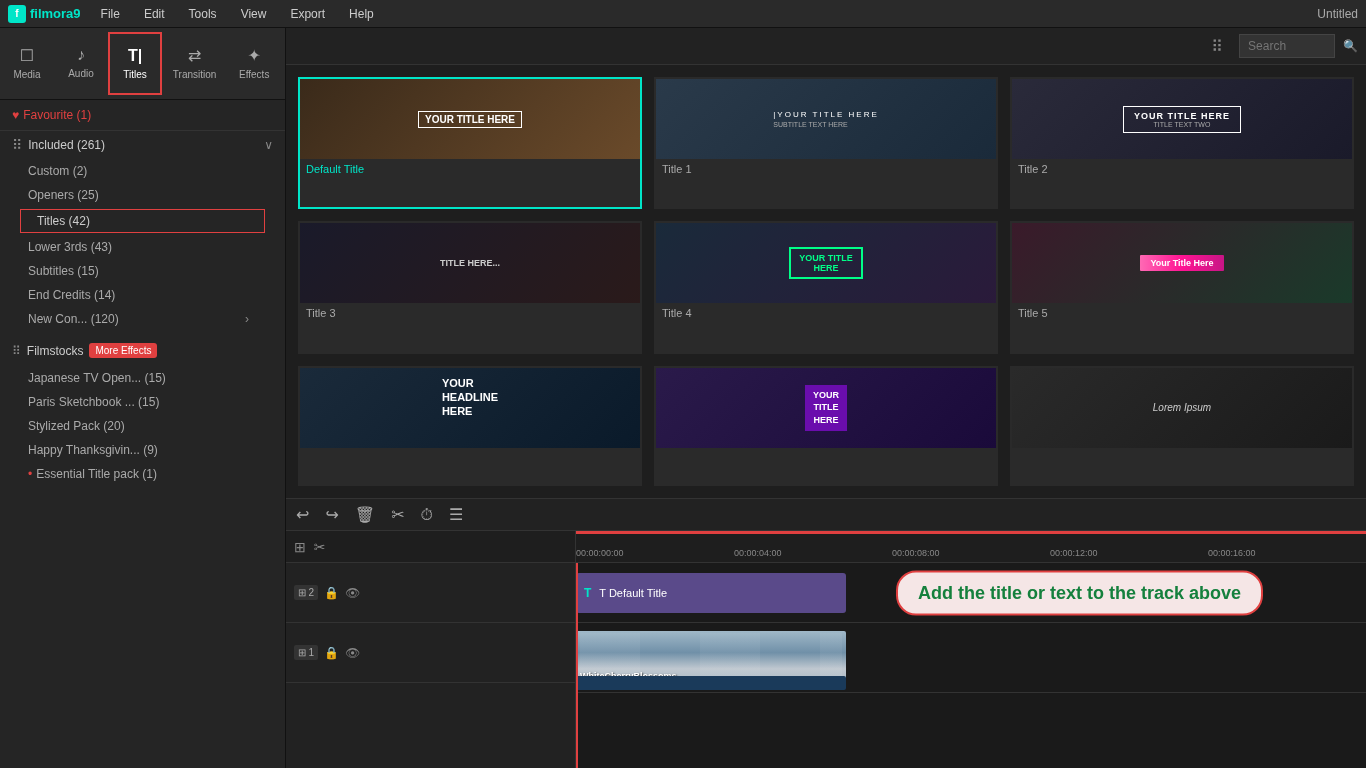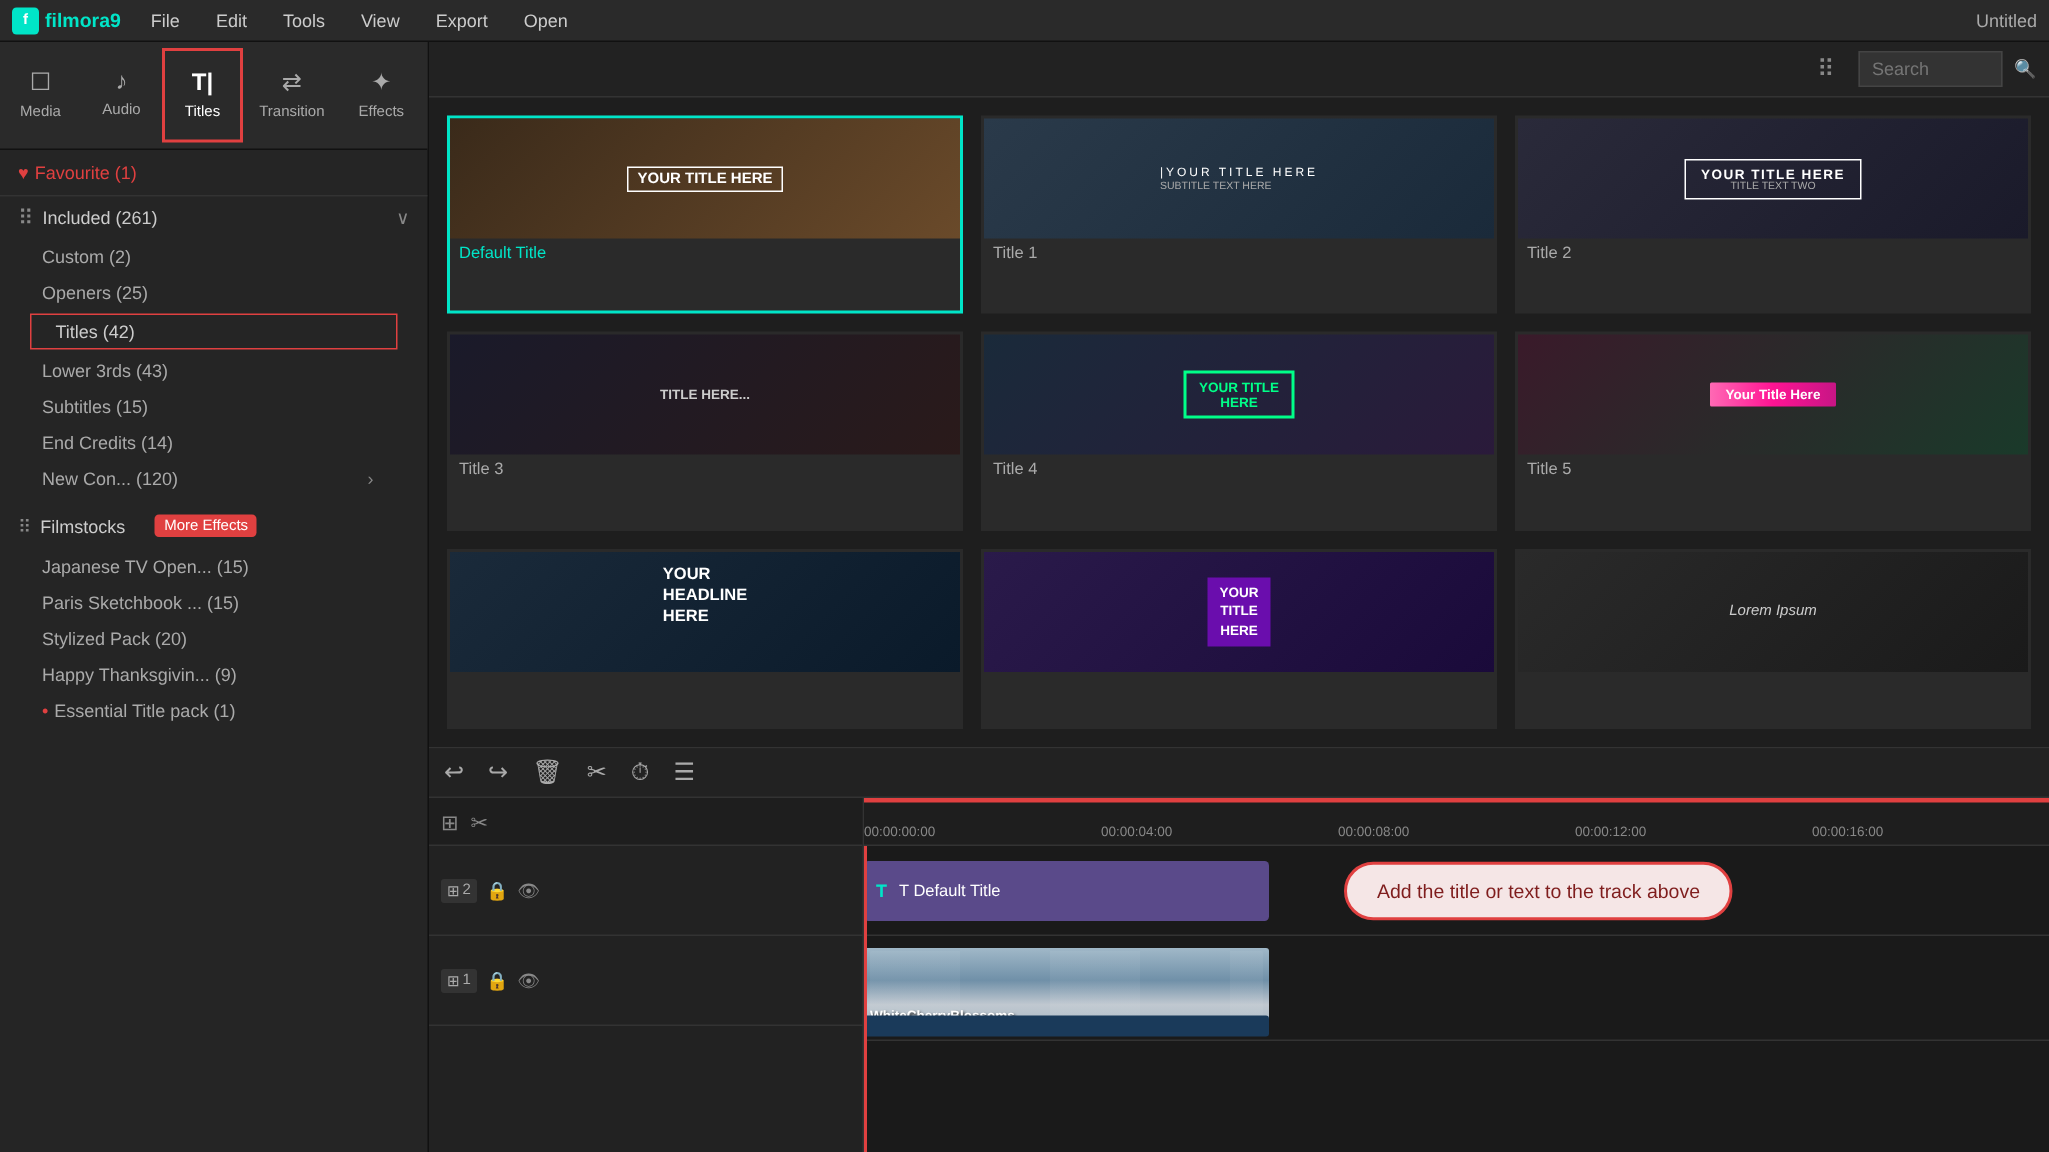--- a/index.html
+++ b/index.html
@@ -26,21 +26,21 @@
     .section-header { display: flex; align-items: center; padding: 6px 12px; cursor: pointer; color: #ccc; }
     .section-header .dots { color: #888; margin-right: 6px; font-size: 14px; }
     .section-header .label { flex: 1; }
     .section-header .arrow { color: #888; }
 
     .sub-item { padding: 5px 28px; color: #aaa; cursor: pointer; font-size: 12px; }
     .sub-item.highlighted { color: #ccc; border: 1px solid #e04040; margin: 2px 20px; padding: 4px 16px; }
 
     .filmstocks-header { display: flex; align-items: center; padding: 8px 12px; margin-top: 4px; }
     .filmstocks-header .dots { color: #888; margin-right: 6px; }
-    .more-effects-btn { background: #e04040; color: #fff; font-size: 10px; padding: 2px 6px; border-radius: 3px; margin-left: 20px; cursor: pointer; }
+    .more-effects-btn { background: #e04040; color: #fff; font-size: 10px; padding: 2px 6px; border-radius: 3px; margin-left: 6px; cursor: pointer; }
     .filmstock-item { padding: 5px 28px; color: #aaa; cursor: pointer; font-size: 12px; }
     .filmstock-item.has-dot::before { content: '•'; color: #e04040; margin-right: 4px; }
 
     
     .right-area { flex: 1; display: flex; flex-direction: column; }
 
     
     .titles-area { flex: 1; background: #1e1e1e; display: flex; flex-direction: column; min-height: 0; }
 
     
@@ -73,21 +73,21 @@
     .track-main { flex: 1; display: flex; flex-direction: column; overflow: hidden; }
     .timeline-ruler { height: 32px; background: #1e1e1e; border-bottom: 1px solid #333; position: relative; overflow: hidden; }
     .ruler-time { position: absolute; font-size: 9px; color: #888; bottom: 4px; }
 
     .tracks-container { flex: 1; position: relative; overflow: hidden; }
     .track-row { height: 60px; border-bottom: 1px solid #333; position: relative; display: flex; align-items: center; }
     .track-clip { position: absolute; height: 40px; border-radius: 3px; display: flex; align-items: center; padding: 4px 8px; font-size: 10px; overflow: hidden; }
     .clip-title { background: #5a4a8a; left: 0; width: 270px; }
     .clip-title-text { color: #fff; font-size: 11px; display: flex; align-items: center; gap: 4px; }
 
-    .add-title-bubble { position: absolute; background: #f5e6e6; border: 2px solid #e04040; border-radius: 20px; padding: 10px 20px; color: #7f1d1d; font-size: 13px; font-weight: 400; white-space: nowrap; left: 320px; top: 50%; transform: translateY(-50%); }
+    .add-title-bubble { position: absolute; background: #f5e6e6; border: 2px solid #e04040; border-radius: 20px; padding: 10px 20px; color: #15803d; font-size: 18px; font-weight: 700; white-space: nowrap; left: 320px; top: 50%; transform: translateY(-50%); }
 
     .track-label-row { height: 60px; display: flex; align-items: center; padding: 0 8px; gap: 6px; border-bottom: 1px solid #333; }
     .track-num { background: #333; color: #aaa; font-size: 10px; padding: 2px 4px; border-radius: 2px; display: flex; align-items: center; gap: 2px; }
     .track-lock-icon { color: #888; cursor: pointer; }
     .track-eye-icon { color: #888; cursor: pointer; }
 
     .thumb-4-bg { background: linear-gradient(135deg, #1a2a3a, #2a1a3a); }
     .thumb-5-bg { background: linear-gradient(135deg, #3a1a2a, #1a3a2a); }
   </style>
 </head>
@@ -96,21 +96,21 @@
 <div class="menu-bar">
   <div class="logo">
     <div class="logo-icon">f</div>
     <span>filmora9</span>
   </div>
   <span class="menu-item">File</span>
   <span class="menu-item">Edit</span>
   <span class="menu-item">Tools</span>
   <span class="menu-item">View</span>
   <span class="menu-item">Export</span>
-  <span class="menu-item">Open</span>
+  <span class="menu-item">Help</span>
   <span class="menu-title">Untitled</span>
 </div>
 
 <div class="main-content">
 
   <div class="sidebar">
 
     <div style="display:flex; align-items:center; height:72px; background:#2a2a2a; border-bottom:1px solid #111; flex-shrink:0;">
 
       <div style="display:flex; gap:0; height:100%; align-items:stretch;">

